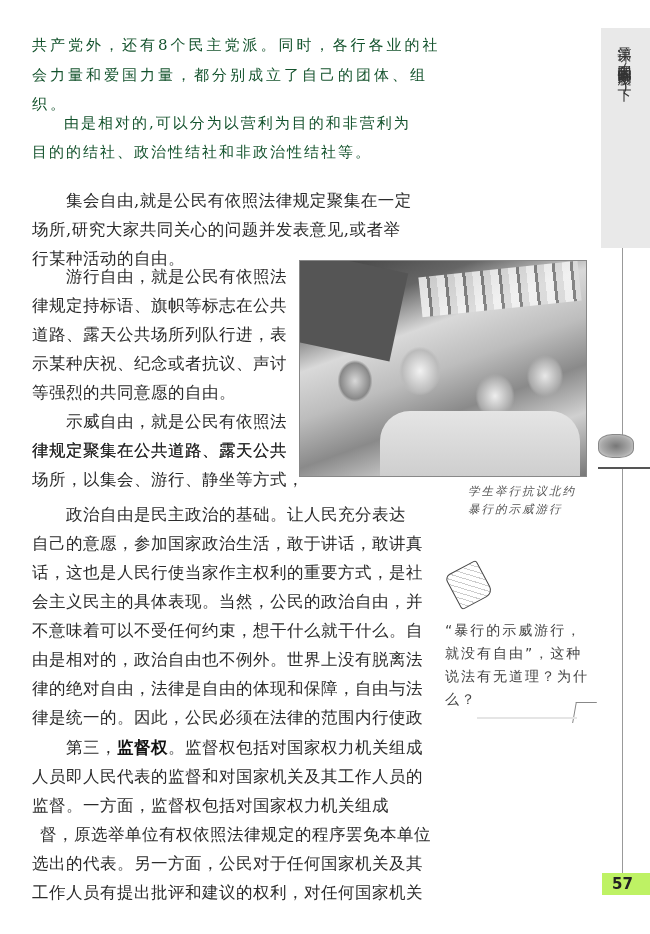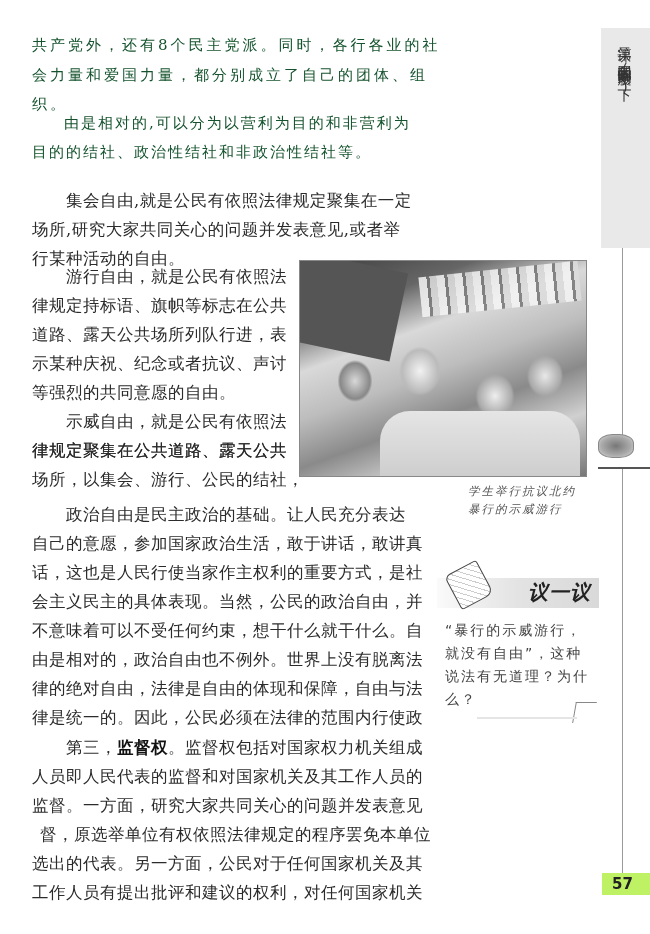--- a/index.html
+++ b/index.html
@@ -147,21 +147,21 @@
   <div class="line body" style="left:66px;top:266px;">游行自由，就是公民有依照法</div>
   <div class="line body" style="left:32px;top:295px;">律规定持标语、旗帜等标志在公共</div>
   <div class="line body" style="left:32px;top:324px;">道路、露天公共场所列队行进，表</div>
   <div class="line body" style="left:32px;top:353px;">示某种庆祝、纪念或者抗议、声讨</div>
   <div class="line body" style="left:32px;top:382px;">等强烈的共同意愿的自由。</div>
 </div>
 
 <div>
   <div class="line body" style="left:66px;top:411px;">示威自由，就是公民有依照法</div>
   <div class="line body" style="left:32px;top:440px;">律规定聚集在公共道路、露天公共</div>
-  <div class="line body" style="left:32px;top:469px;">场所，以集会、游行、公民的结社，</div>
+  <div class="line body" style="left:32px;top:469px;">场所，以集会、游行、静坐等方式，</div>
 
   <div class="line body" style="left:32px;top:466px;"></div>
 </div>
 <div class="line body" style="left:32px;top:440px;">律规定聚集在公共道路、露天公共</div>
 
 <div class="photo">
   <div class="photo-flag"></div>
   <div class="photo-banner"></div>
   <div class="photo-shirt"></div>
 </div>
@@ -174,31 +174,28 @@
   <div class="line body" style="left:32px;top:562px;">话，这也是人民行使当家作主权利的重要方式，是社</div>
   <div class="line body" style="left:32px;top:591px;">会主义民主的具体表现。当然，公民的政治自由，并</div>
   <div class="line body" style="left:32px;top:620px;">不意味着可以不受任何约束，想干什么就干什么。自</div>
   <div class="line body" style="left:32px;top:649px;">由是相对的，政治自由也不例外。世界上没有脱离法</div>
   <div class="line body" style="left:32px;top:678px;">律的绝对自由，法律是自由的体现和保障，自由与法</div>
   <div class="line body" style="left:32px;top:707px;">律是统一的。因此，公民必须在法律的范围内行使政</div>
 
 </div>
 
 <div class="discuss">
-  <div class="discuss-header">
-    <span class="discuss-title">议一议</span>
-  </div>
   <div class="discuss-icon"></div>
   <div class="discuss-text">“暴行的示威游行，就没有自由”，这种说法有无道理？为什么？</div>
   <div class="discuss-fold"></div>
   <div class="discuss-bottom"></div>
 </div>
 
 <div>
   <div class="line body" style="left:66px;top:737px;">
     <span>第三，</span><span class="bold">监督权</span><span>。监督权包括对国家权力机关组成</span>
   </div>
   <div class="line body" style="left:32px;top:766px;">人员即人民代表的监督和对国家机关及其工作人员的</div>
-  <div class="line body" style="left:32px;top:795px;">监督。一方面，研究大家共同关心的问题并发表意见</div>
+  <div class="line body" style="left:32px;top:795px;">监督。一方面，监督权包括对国家权力机关组成</div>
   <div class="line body" style="left:40px;top:824px;">督，原选举单位有权依照法律规定的程序罢免本单位</div>
   <div class="line body" style="left:32px;top:853px;">选出的代表。另一方面，公民对于任何国家机关及其</div>
   <div class="line body" style="left:32px;top:882px;">工作人员有提出批评和建议的权利，对任何国家机关</div>
 </div>
 
 </body></html>

